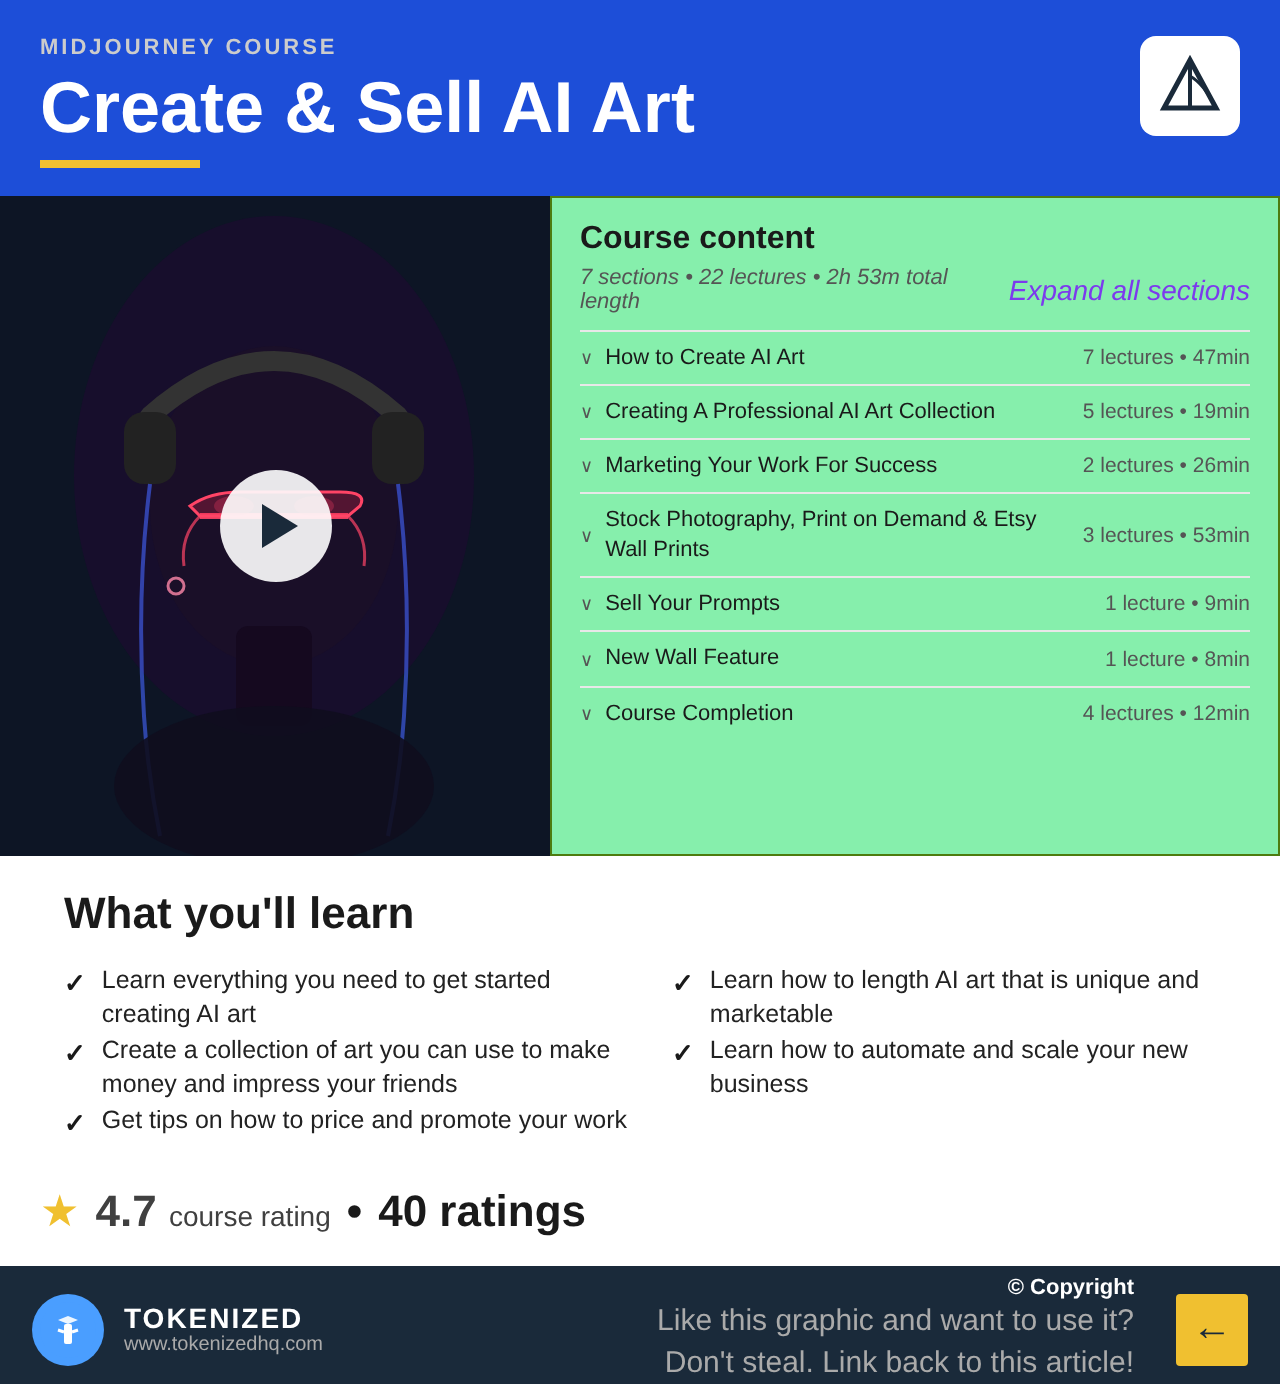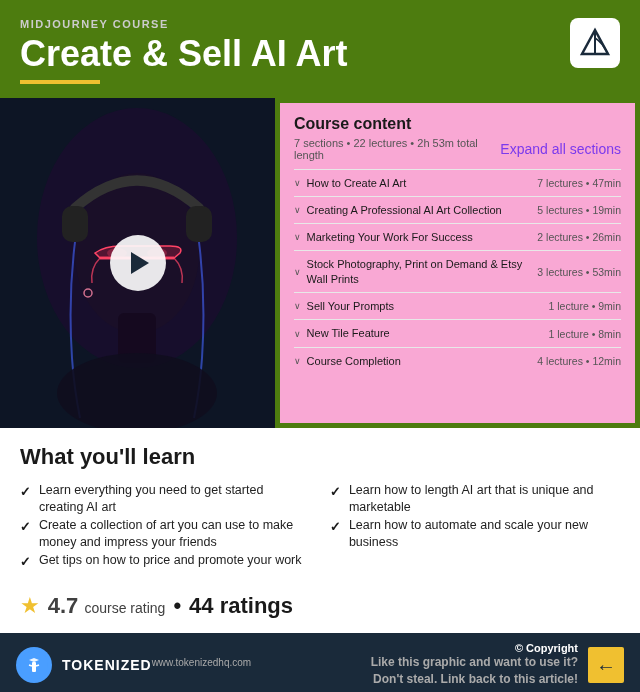--- a/index.html
+++ b/index.html
@@ -6,21 +6,21 @@
     body {
       width: 640px;
       height: 692px;
       font-family: Arial, sans-serif;
       overflow: hidden;
       background: #fff;
     }
 
     
     .header {
-      background: #4d7c0f;
+      background: #1d4ed8;
       padding: 18px 20px 14px 20px;
       position: relative;
     }
     .header-subtitle {
       color: #ccc;
       font-size: 11px;
       letter-spacing: 1.5px;
       font-weight: 600;
       text-transform: uppercase;
       margin-bottom: 4px;
@@ -94,38 +94,39 @@
       height: 0;
       border-top: 11px solid transparent;
       border-bottom: 11px solid transparent;
       border-left: 18px solid #1a2a3a;
       margin-left: 4px;
     }
 
     
     .course-content {
       flex: 1;
-      background: #f9a8d4;
-      border: 5px solid #4d7c0f;
+      background: #86efac;
+      border: 1px solid #4d7c0f;
       overflow: hidden;
       padding: 12px 14px;
     }
     .course-content-title {
       font-size: 16px;
       font-weight: 700;
       color: #1a1a1a;
       margin-bottom: 4px;
     }
     .course-meta {
       font-size: 11px;
       color: #555;
       margin-bottom: 8px;
       display: flex;
       justify-content: space-between;
       align-items: center;
+      font-style: italic;
     }
     .expand-link {
       color: #7c3aed;
       font-size: 14px;
       cursor: pointer;
       white-space: nowrap;
     }
     .section-item {
       border-top: 1px solid #e8e8e8;
       padding: 6px 0;
@@ -152,21 +153,21 @@
     .section-meta {
       font-size: 10.5px;
       color: #555;
       white-space: nowrap;
       flex-shrink: 0;
       margin-left: 8px;
     }
 
     
     .learn-section {
-      padding: 16px 20px 12px 20px;
+      padding: 16px 20px 12px 32px;
       background: #fff;
     }
     .learn-title {
       font-size: 22px;
       font-weight: 800;
       color: #1a1a1a;
       margin-bottom: 12px;
     }
     .learn-grid {
       display: grid;
@@ -235,49 +236,49 @@
       width: 36px;
       height: 36px;
       background: #4a9eff;
       border-radius: 50%;
       display: flex;
       align-items: center;
       justify-content: center;
     }
     .footer-brand-text {
       display: flex;
+      flex-direction: column;
     }
     .footer-brand-name {
       color: #fff;
       font-size: 14px;
       font-weight: 800;
       letter-spacing: 1px;
     }
     .footer-brand-url {
       color: #aaa;
       font-size: 10px;
     }
     .footer-right {
       display: flex;
       align-items: center;
-      gap: 10px;
+      gap: 21px;
     }
     .footer-copyright {
       text-align: right;
     }
     .footer-copyright-title {
       color: #fff;
       font-size: 11px;
       font-weight: 700;
     }
     .footer-copyright-text {
       color: #aaa;
-      font-size: 12px;
+      font-size: 15px;
       line-height: 1.4;
-      font-weight: bold;
     }
     .footer-arrow {
       width: 36px;
       height: 36px;
       background: #f0c030;
       display: flex;
       align-items: center;
       justify-content: center;
       border-radius: 2px;
     }
@@ -384,21 +385,21 @@
         <div class="section-item">
     <div class="section-left">
       <span class="chevron">∨</span>
       <span class="section-name">Sell Your Prompts</span>
     </div>
     <span class="section-meta">1 lecture • 9min</span>
   </div>
         <div class="section-item">
     <div class="section-left">
       <span class="chevron">∨</span>
-      <span class="section-name">New Tile Feature</span>
+      <span class="section-name">New Wall Feature</span>
     </div>
     <span class="section-meta">1 lecture • 8min</span>
   </div>
         <div class="section-item">
     <div class="section-left">
       <span class="chevron">∨</span>
       <span class="section-name">Course Completion</span>
     </div>
     <span class="section-meta">4 lectures • 12min</span>
   </div>
@@ -436,21 +437,21 @@
     </div>
 </div>
 
 <div class="rating-section">
   <span class="star-icon">★</span>
   <span class="rating-text">
     <span>4.7</span>
     <span style="font-size:14px;font-weight:500;">course rating</span>
   </span>
   <span class="rating-dot">•</span>
-  <span class="rating-count">44 ratings</span>
+  <span class="rating-count">40 ratings</span>
 </div>
 
 <div class="footer">
   <div class="footer-brand">
     <div class="footer-logo">
       <svg width="28" height="28" viewBox="0 0 28 28">
         <rect width="28" height="28" rx="14" fill="#4a9eff"></rect>
         <path d="M9 9 L14 7 L19 9 L14 11 Z" fill="white" opacity="0.9"></path>
         <rect x="12" y="11" width="4" height="10" rx="1" fill="white"></rect>
         <path d="M9 14 L12 15" stroke="white" stroke-width="1.5"></path>

